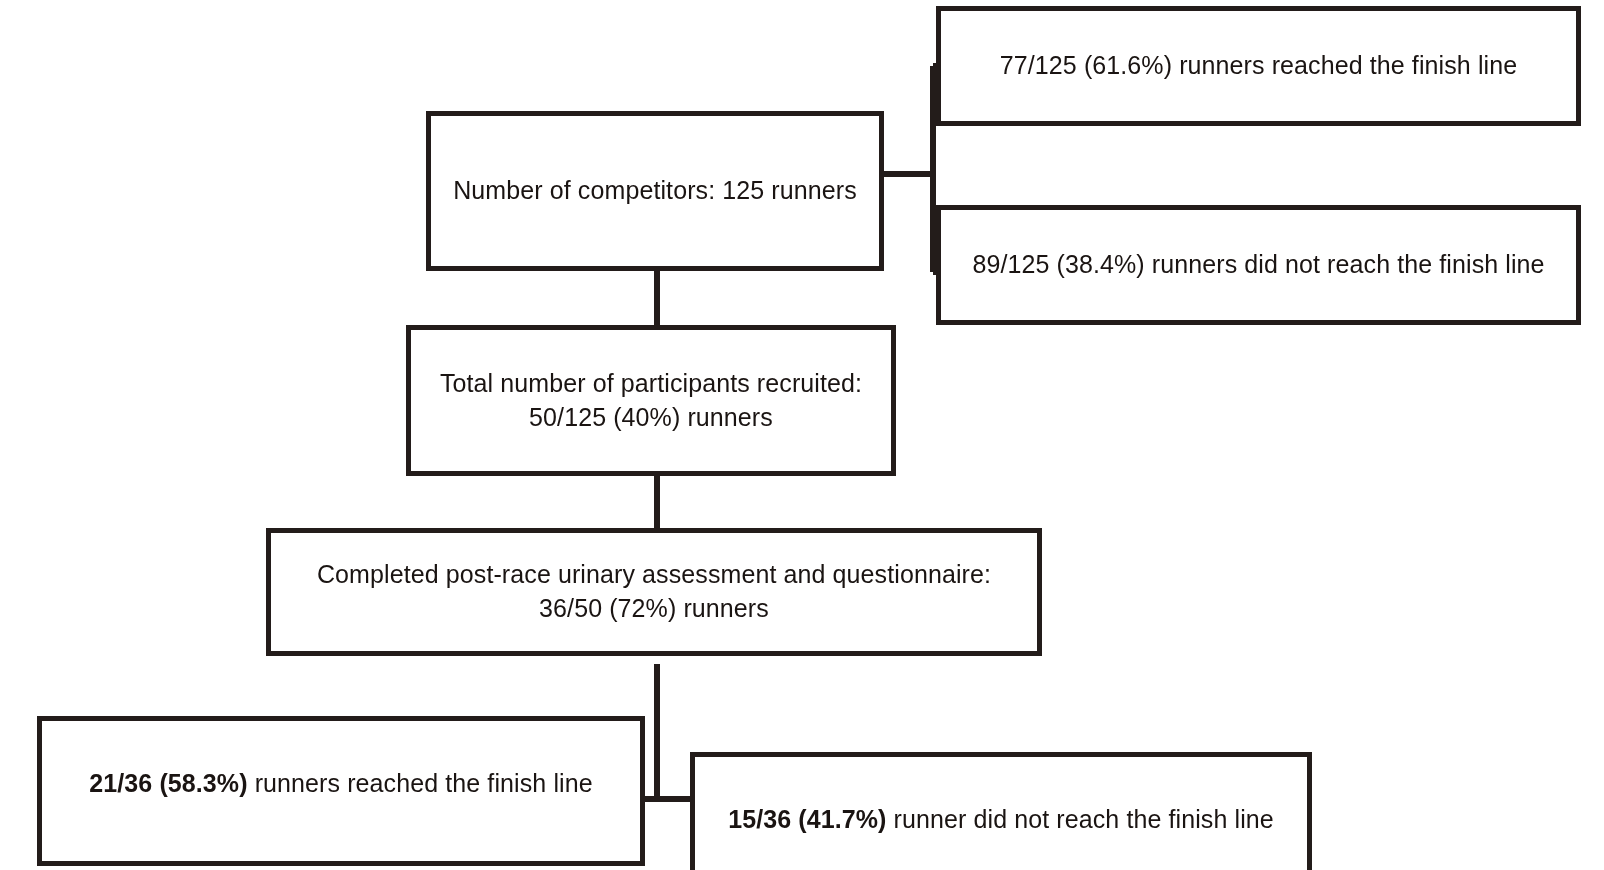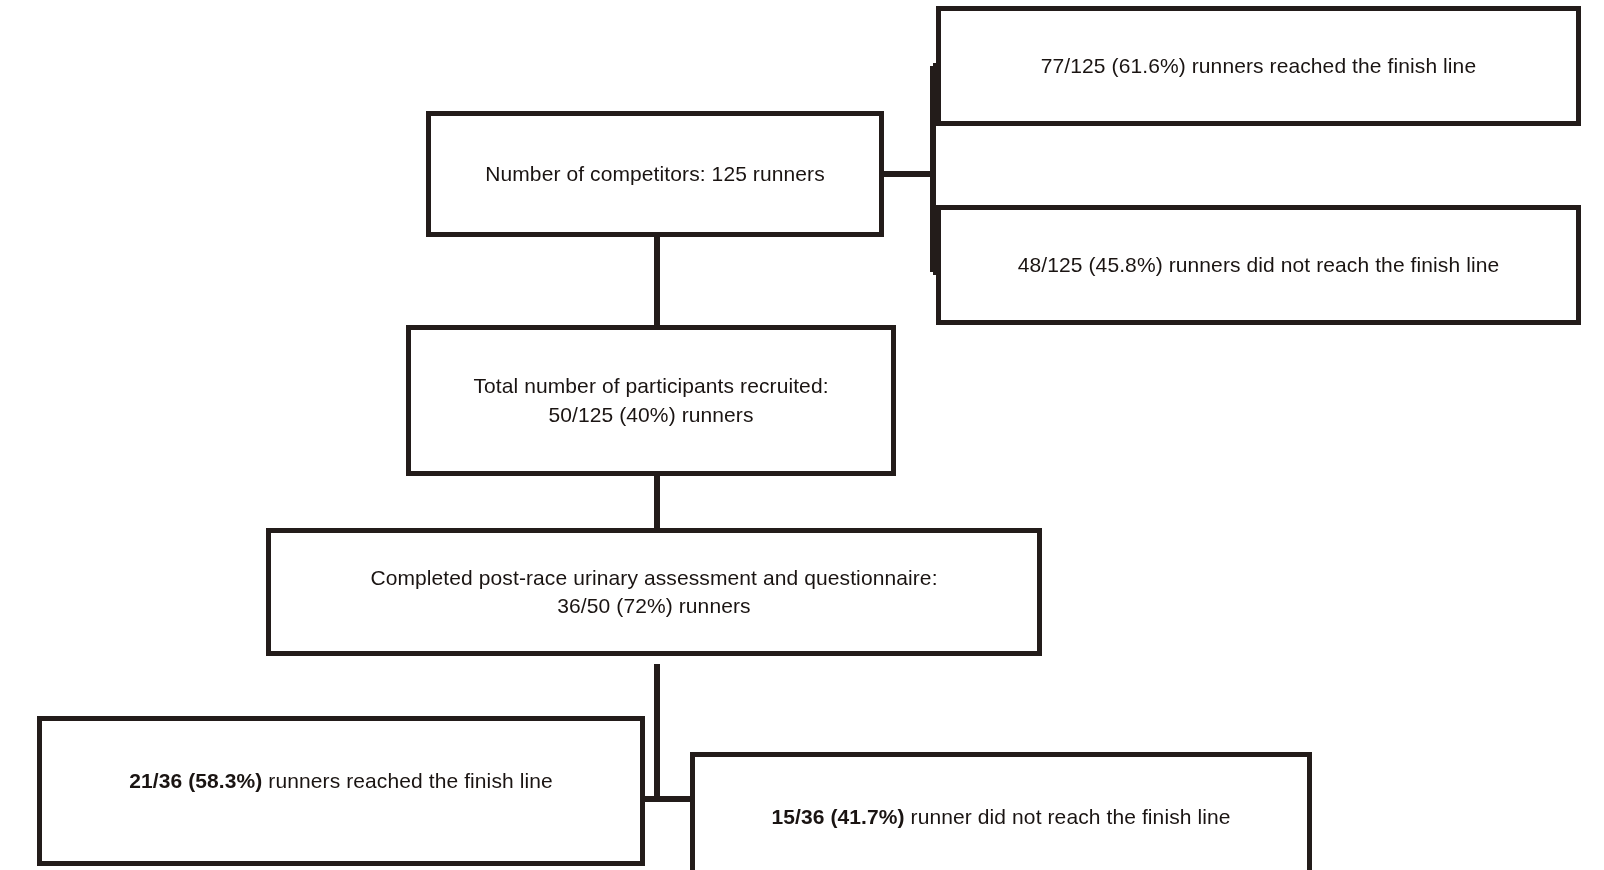--- a/index.html
+++ b/index.html
@@ -36,21 +36,21 @@
     position: absolute;
     z-index: 2;
     box-sizing: border-box;
     background: #ffffff;
     border: 5px solid #231c1a;
     display: flex;
     align-items: center;
     justify-content: center;
     text-align: center;
     color: #1a1412;
-    font-size: 21px;
+    font-size: 25px;
     line-height: 1.35;
     letter-spacing: 0.1px;
   }
 
   .flow-box .box-text {
     display: block;
     padding: 0 14px;
     white-space: pre-line;
   }
 
@@ -60,21 +60,21 @@
   }
   .flow-box.bottom-row .box-text {
     padding-top: 46px;
   }
 
   .bold-stat {
     font-weight: bold;
   }
 
   
-  #box-competitors      { left: 426px;  top: 111px; width: 458px; height: 126px; }
+  #box-competitors      { left: 426px;  top: 111px; width: 458px; height: 160px; }
   #box-recruited        { left: 406px;  top: 325px; width: 490px; height: 151px; }
   #box-assessment       { left: 266px;  top: 528px; width: 776px; height: 128px; }
   #box-reached-top      { left: 936px;  top: 6px;   width: 645px; height: 120px; }
   #box-not-reached-top  { left: 936px;  top: 205px; width: 645px; height: 120px; }
   #box-reached-bottom   { left: 5px;    top: 716px; width: 608px; height: 150px; margin-left: 32px; }
   #box-not-reached-bot  { left: 690px;  top: 716px; width: 622px; height: 154px; margin-top: 36px; }
 </style>
 </head>
 <body>
 
@@ -103,21 +103,21 @@
 
   <div class="flow-box" id="box-competitors">
     <span class="box-text">Number of competitors: 125 runners</span>
   </div>
 
   <div class="flow-box" id="box-reached-top">
     <span class="box-text">77/125 (61.6%) runners reached the finish line</span>
   </div>
 
   <div class="flow-box" id="box-not-reached-top">
-    <span class="box-text">48/125 (45.8%) runners did not reach the finish line</span>
+    <span class="box-text">89/125 (38.4%) runners did not reach the finish line</span>
   </div>
 
   <div class="flow-box" id="box-recruited">
     <span class="box-text">Total number of participants recruited:
 50/125 (40%) runners</span>
   </div>
 
   <div class="flow-box" id="box-assessment">
     <span class="box-text">Completed post-race urinary assessment and questionnaire:
 36/50 (72%) runners</span>

